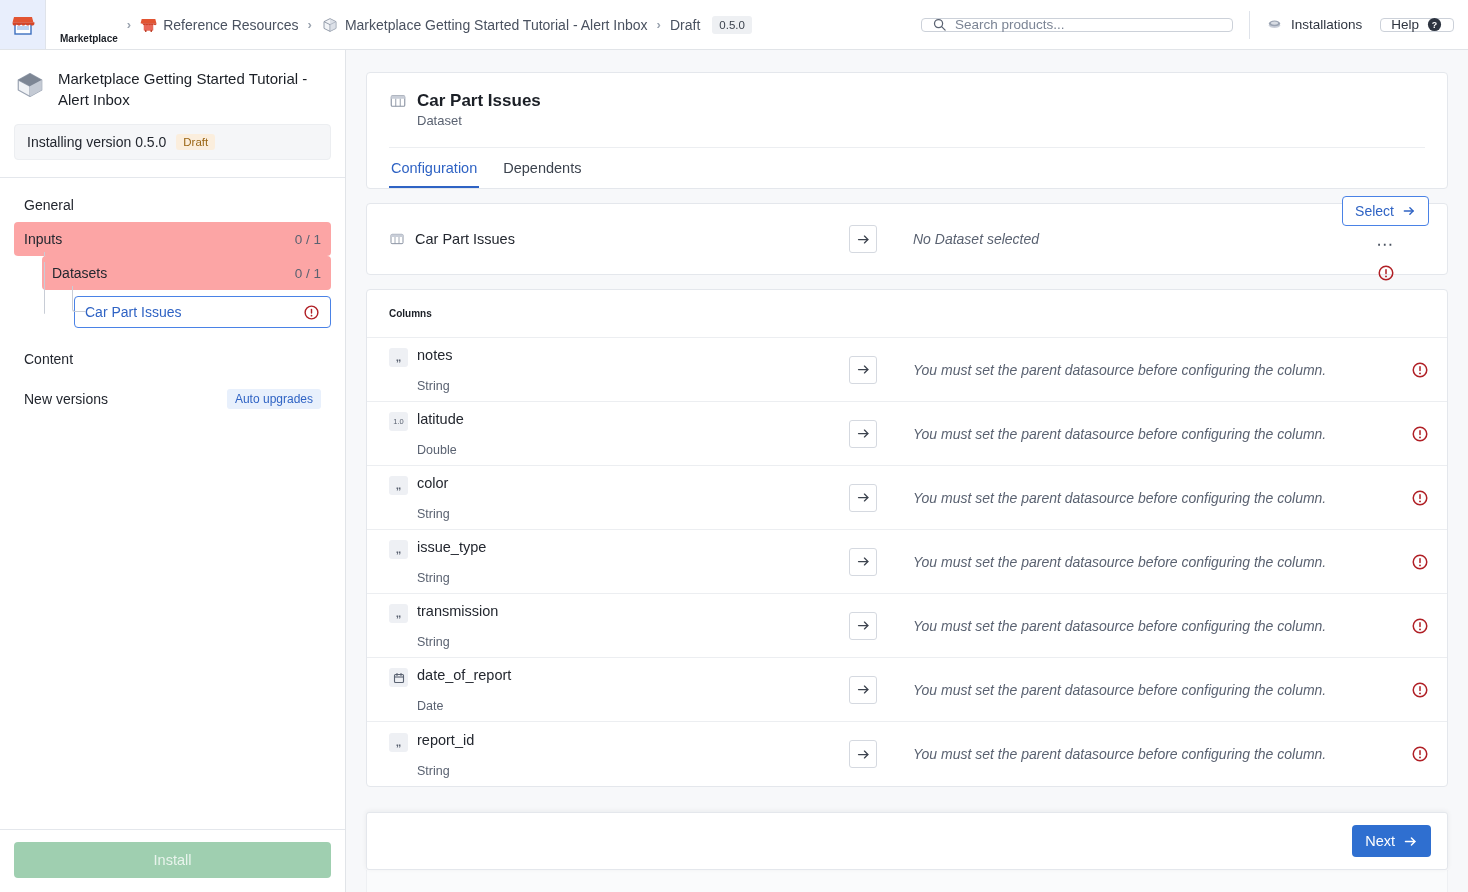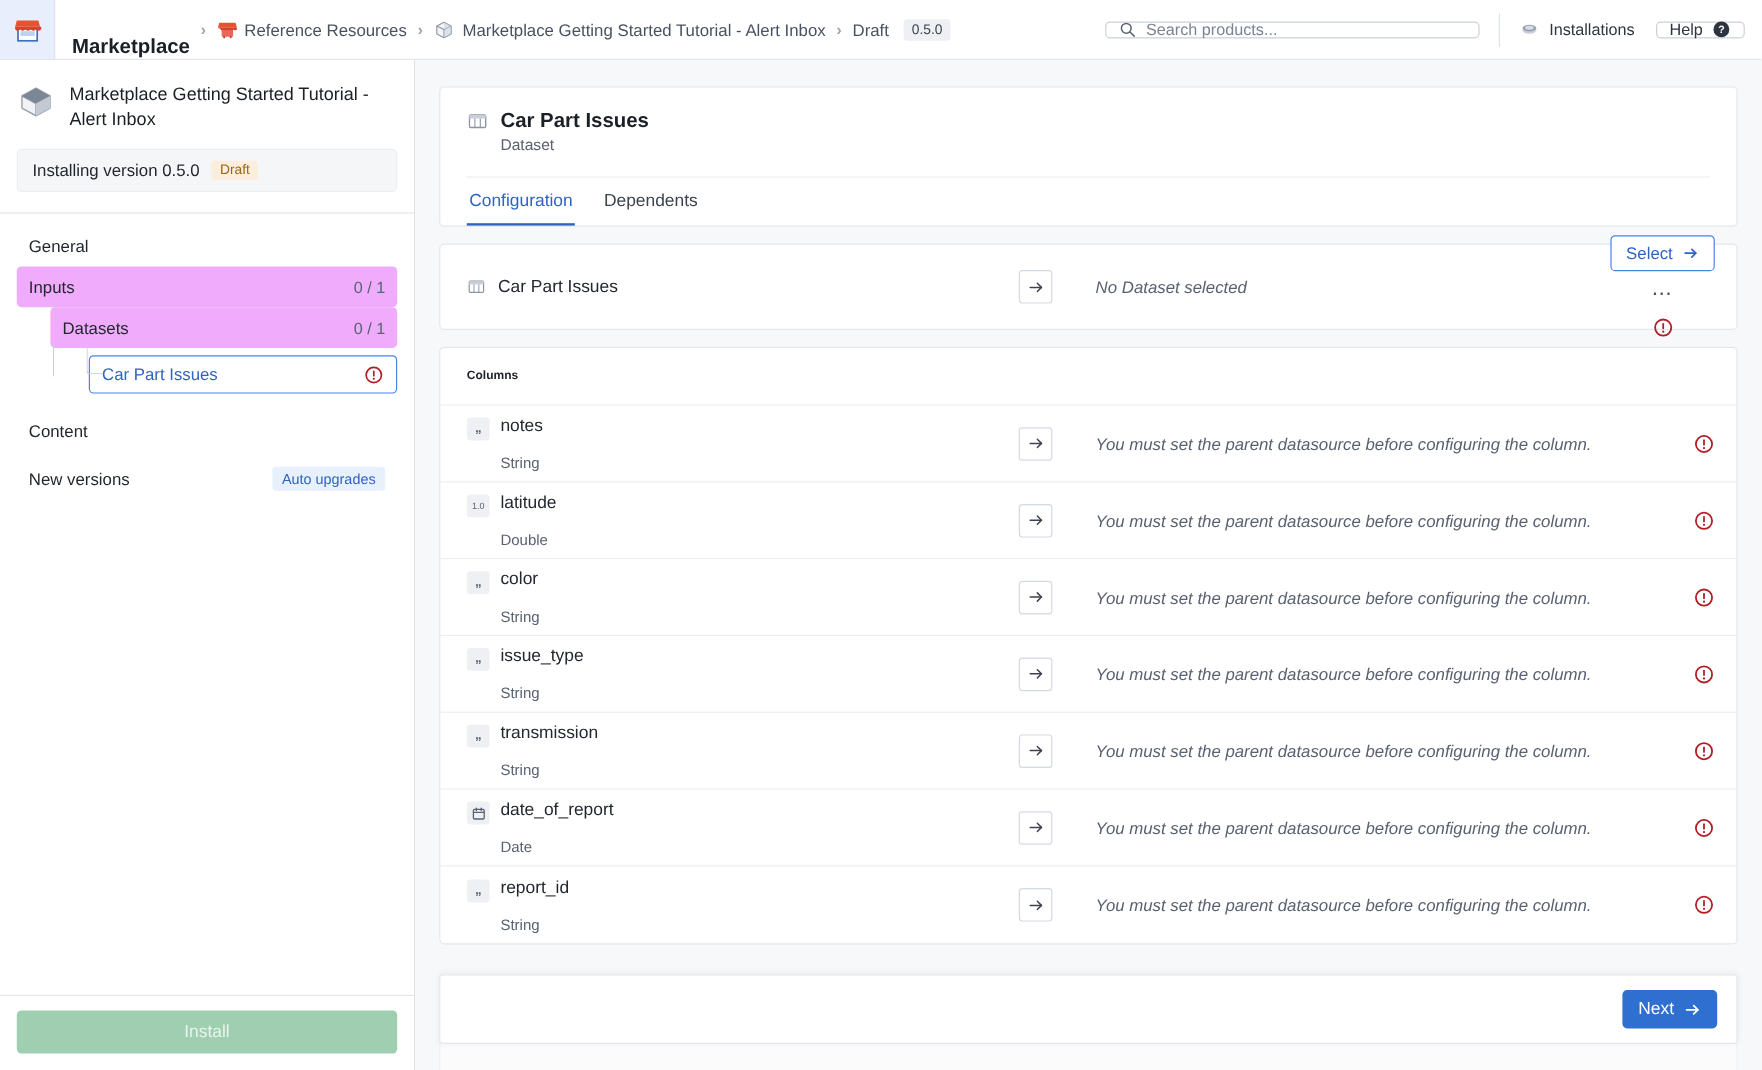--- a/index.html
+++ b/index.html
@@ -25,21 +25,21 @@
     border-right: 1px solid #dfe3ea;
     display: flex; align-items: center; justify-content: center;
     flex: 0 0 46px;
   }
   .breadcrumb {
     display: flex; align-items: center;
     gap: 9px; padding-left: 14px;
     font-size: 14.5px;
     white-space: nowrap;
   }
-  .bc-root { font-weight: bold; color: #1b1f26; font-size: 17px; margin-top: 28px; }
+  .bc-root { font-weight: bold; color: #1b1f26; font-size: 10px; margin-top: 28px; }
   .bc-sep { color: #9aa3af; font-size: 13px; font-weight: bold; }
   .bc-item {
     display: flex; align-items: center; gap: 6px;
     color: #4a5260; font-size: 14px;
   }
   .bc-item.plain { color: #4a5260; }
   .bc-badge {
     background: #eef0f3; color: #3c434e;
     font-size: 11.5px; border-radius: 3px;
     padding: 3px 7px; margin-left: 3px;
@@ -109,21 +109,21 @@
     font-size: 11.5px; padding: 2px 7px; border-radius: 3px;
   }
   .side-divider { height: 1px; background: #e4e7ec; margin-top: 17px; }
 
   .nav { padding: 10px 14px 0 14px; }
   .nav-row {
     height: 34px; display: flex; align-items: center;
     border-radius: 4px; font-size: 14px; color: #23272f;
     cursor: pointer; padding: 0 10px;
   }
-  .nav-row.shaded { background: #f0abfc; justify-content: space-between; }
+  .nav-row.shaded { background: #fca5a5; justify-content: space-between; }
   .nav-count { margin-left: auto; color: #5a6271; font-size: 13.5px; }
   .nav-sub { padding-left: 22px; position: relative; }
   .tree-line {
     position: absolute; border-left: 1px solid #c8cdd6;
     border-bottom: 1px solid #c8cdd6;
     border-bottom-left-radius: 3px;
   }
   .nav-selected {
     border: 1px solid #4a82e6; border-radius: 4px;
     height: 32px; display: flex; align-items: center;

